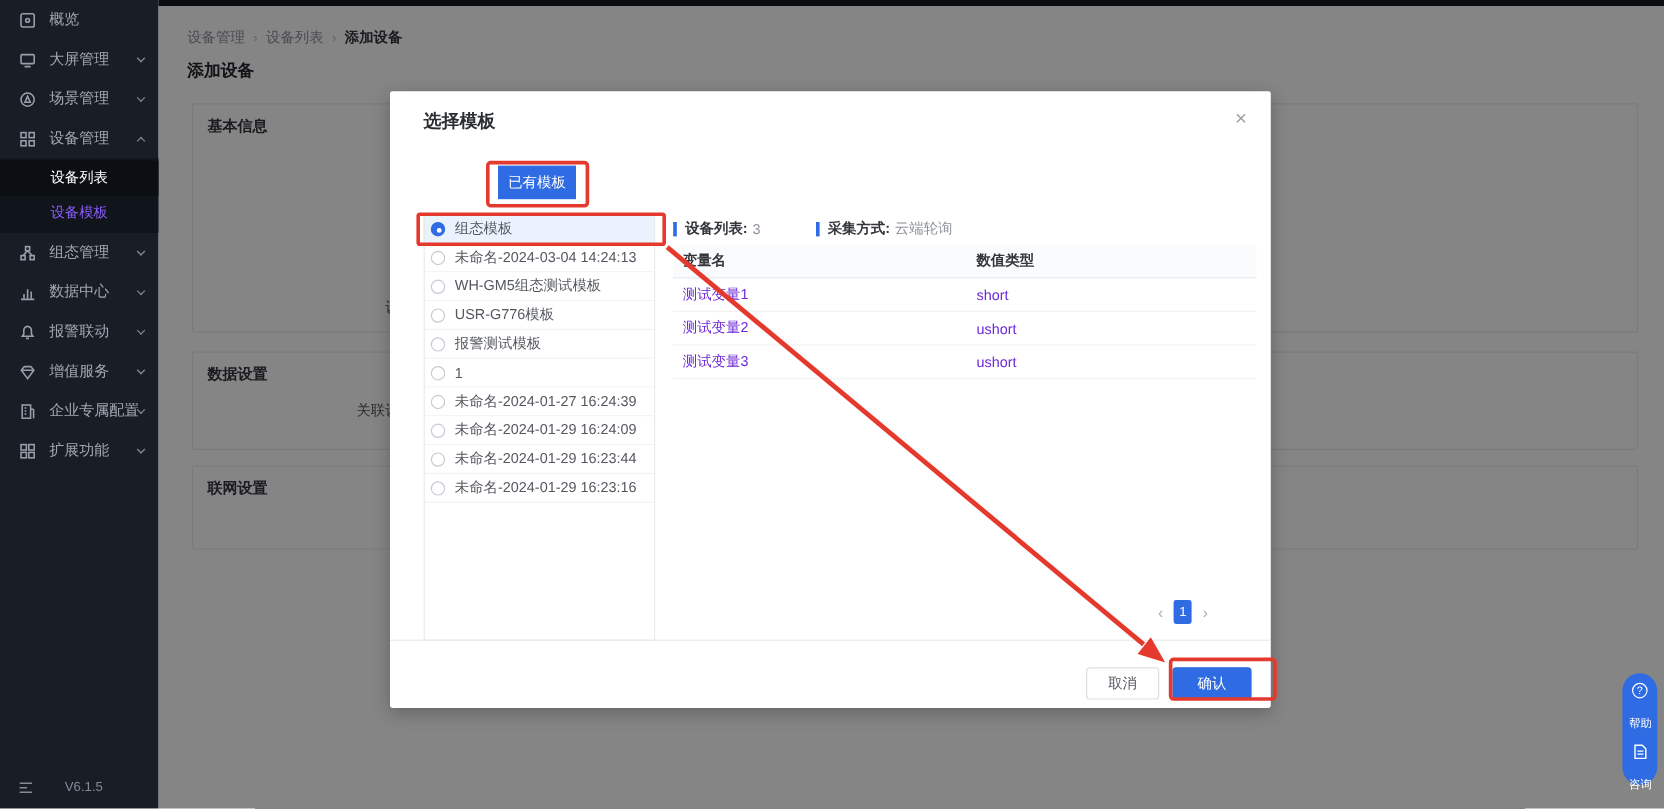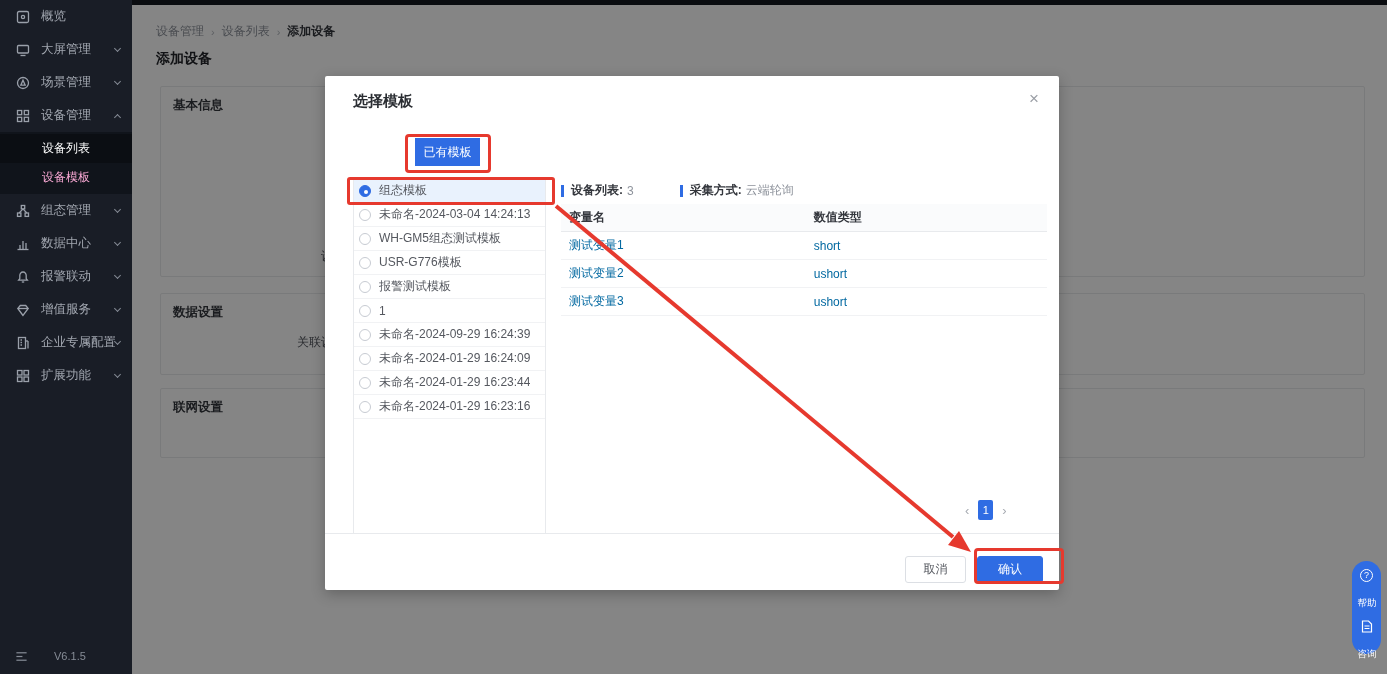--- a/index.html
+++ b/index.html
@@ -9,21 +9,21 @@
 
   
   .sidebar { position:absolute; left:0; top:0; width:132px; height:674px; background:#191d26; z-index:10; }
   .menu-item { position:relative; display:flex; align-items:center; height:33px; padding:0 12px 0 15px; color:#a2a7b0; font-size:12.5px; cursor:pointer; }
   .menu-item .mi-icon { width:15px; height:15px; margin-right:11px; flex:0 0 15px; display:flex; align-items:center; justify-content:center; }
   .menu-item svg { stroke:#9aa0aa; fill:none; stroke-width:1.3; }
   .menu-item .mi-label { flex:1; white-space:nowrap; overflow:hidden; }
   .chev { width:5px; height:5px; border-right:1.2px solid #848a94; border-bottom:1.2px solid #848a94; transform:rotate(45deg); margin-top:-2px; }
   .chev.up { transform:rotate(-135deg); margin-top:3px; }
   .submenu { background:#10141b; padding:2px 0; }
-  .submenu .sub-item { height:29px; display:flex; align-items:center; padding-left:42px; font-size:12px; color:#f9a8d4; cursor:pointer; }
+  .submenu .sub-item { height:29px; display:flex; align-items:center; padding-left:42px; font-size:12px; color:#8b5cf6; cursor:pointer; }
   .submenu .sub-item.active { color:#fff; background:#0b0e13; }
   .sidebar-bottom { position:absolute; left:0; bottom:0; width:100%; height:36px; display:flex; align-items:center; padding:0 15px; color:#868c96; font-size:11px; }
   .sidebar-bottom svg { stroke:#868c96; fill:none; stroke-width:1.3; margin-right:26px; }
 
   
   .content { position:absolute; left:132px; top:0; right:0; bottom:0; background:#fff; }
   .content-topline { position:absolute; left:0; top:0; right:0; height:5px; background:#15181f; }
   .breadcrumb { position:absolute; left:24px; top:23px; font-size:12px; color:#8d929b; display:flex; gap:7px; align-items:center; }
   .breadcrumb .crumb-last { color:#33363c; font-weight:bold; }
   .breadcrumb .sep { color:#b3b7be; font-size:11px; }
@@ -60,21 +60,21 @@
   .info-line { position:absolute; left:236px; top:106px; display:flex; align-items:center; font-size:12px; }
   .info-bar { width:3px; height:12px; background:#2f6ce3; margin-right:7px; }
   .info-label { font-weight:bold; color:#33363c; margin-right:4px; }
   .info-value { color:#8d929b; }
   .info-gap { width:46px; }
   .var-table { position:absolute; left:236px; top:128px; width:486px; font-size:12px; }
   .vt-row { display:flex; height:28px; align-items:center; border-bottom:1px solid #f1f2f4; }
   .vt-row.head { background:#fafbfc; border-bottom:1px solid #e8eaed; color:#33363c; font-weight:bold; }
   .vt-c1 { width:52%; padding-left:8px; color:inherit; }
   .vt-c2 { width:48%; color:inherit; }
-  .vt-row:not(.head) { color:#0369a1; }
+  .vt-row:not(.head) { color:#6d28d9; }
   .pagination { position:absolute; left:640px; top:424px; display:flex; align-items:center; gap:9px; }
   .pg-arrow { color:#a7abb2; font-size:13px; cursor:pointer; line-height:1; }
   .pg-page { width:15px; height:20px; background:#2f6ce3; color:#fff; font-size:11px; display:flex; align-items:center; justify-content:center; border-radius:2px; cursor:pointer; }
   .modal-footer { position:absolute; left:0; right:0; bottom:0; height:57px; border-top:1px solid #e8eaed; }
   .btn { position:absolute; top:22px; height:27px; font-size:12px; border-radius:3px; cursor:pointer; font-family:inherit; display:flex; align-items:center; justify-content:center; }
   .btn.cancel { left:580px; width:61px; background:#fff; border:1px solid #dcdfe4; color:#55585f; }
   .btn.confirm { left:652px; width:66px; background:#2f6ce3; border:1px solid #2f6ce3; color:#fff; }
 
   
   .anno { position:absolute; border:3px solid #e6392e; border-radius:4px; z-index:60; pointer-events:none; }
@@ -295,21 +295,21 @@
       <div class="tpl-row">
           <span class="radio"></span>
           <span class="tpl-label">报警测试模板</span>
         </div>
       <div class="tpl-row">
           <span class="radio"></span>
           <span class="tpl-label">1</span>
         </div>
       <div class="tpl-row">
           <span class="radio"></span>
-          <span class="tpl-label">未命名-2024-09-29 16:24:39</span>
+          <span class="tpl-label">未命名-2024-01-27 16:24:39</span>
         </div>
       <div class="tpl-row">
           <span class="radio"></span>
           <span class="tpl-label">未命名-2024-01-29 16:24:09</span>
         </div>
       <div class="tpl-row">
           <span class="radio"></span>
           <span class="tpl-label">未命名-2024-01-29 16:23:44</span>
         </div>
       <div class="tpl-row">

